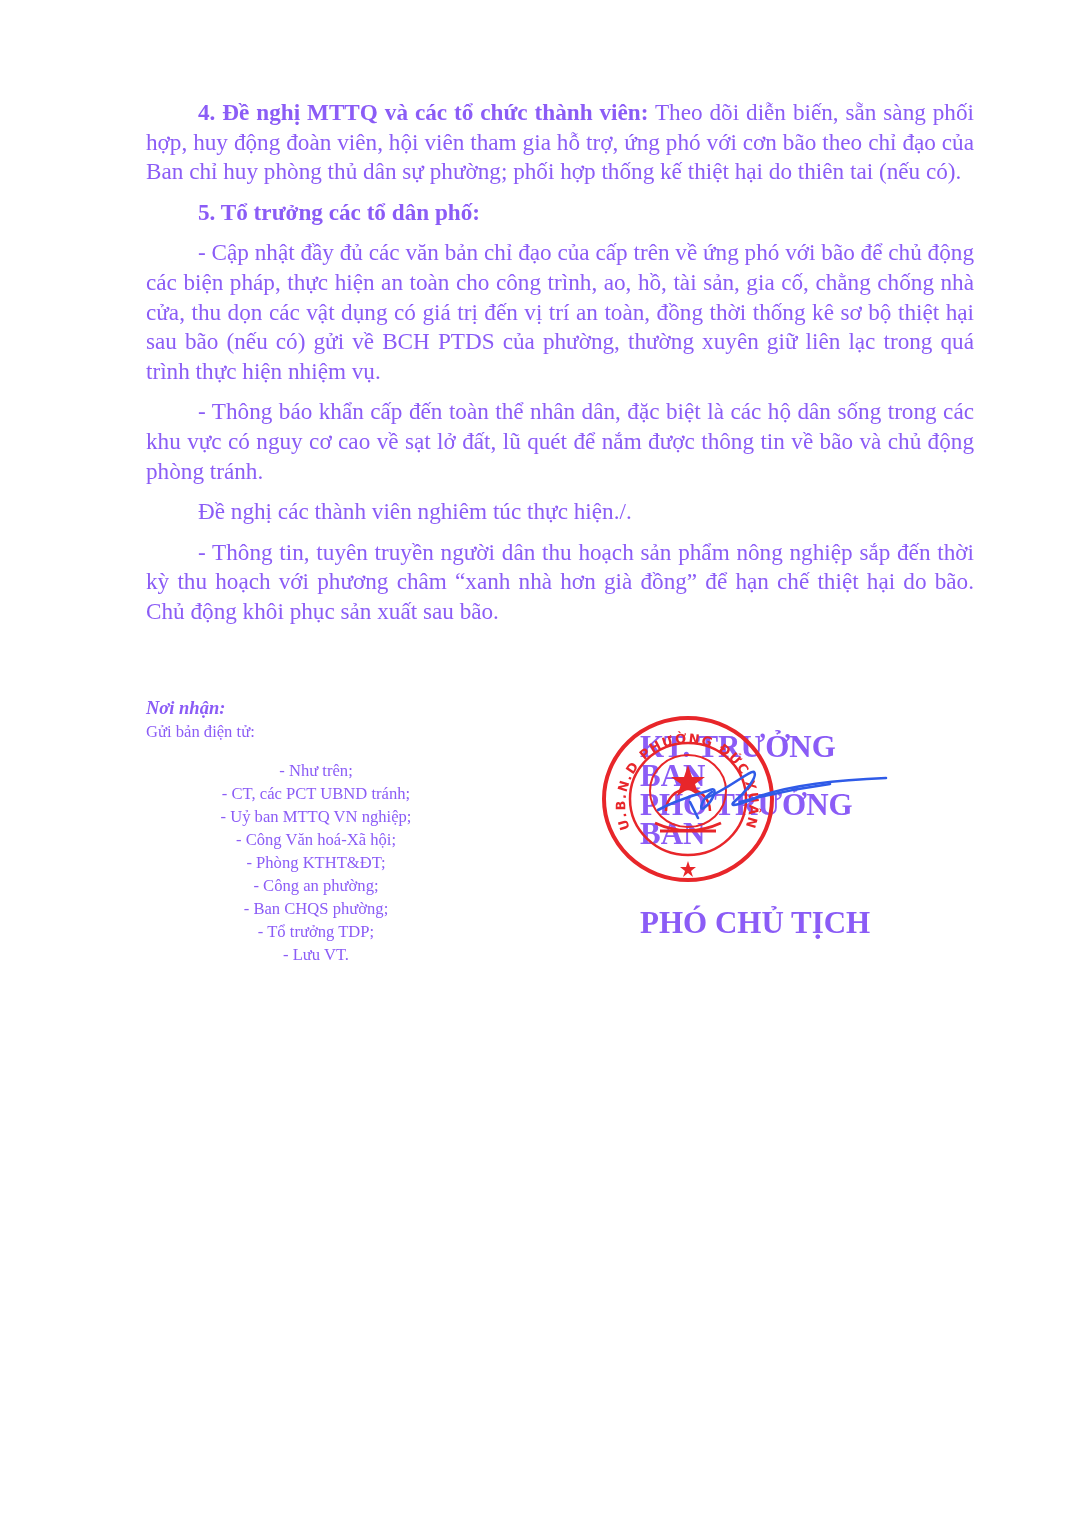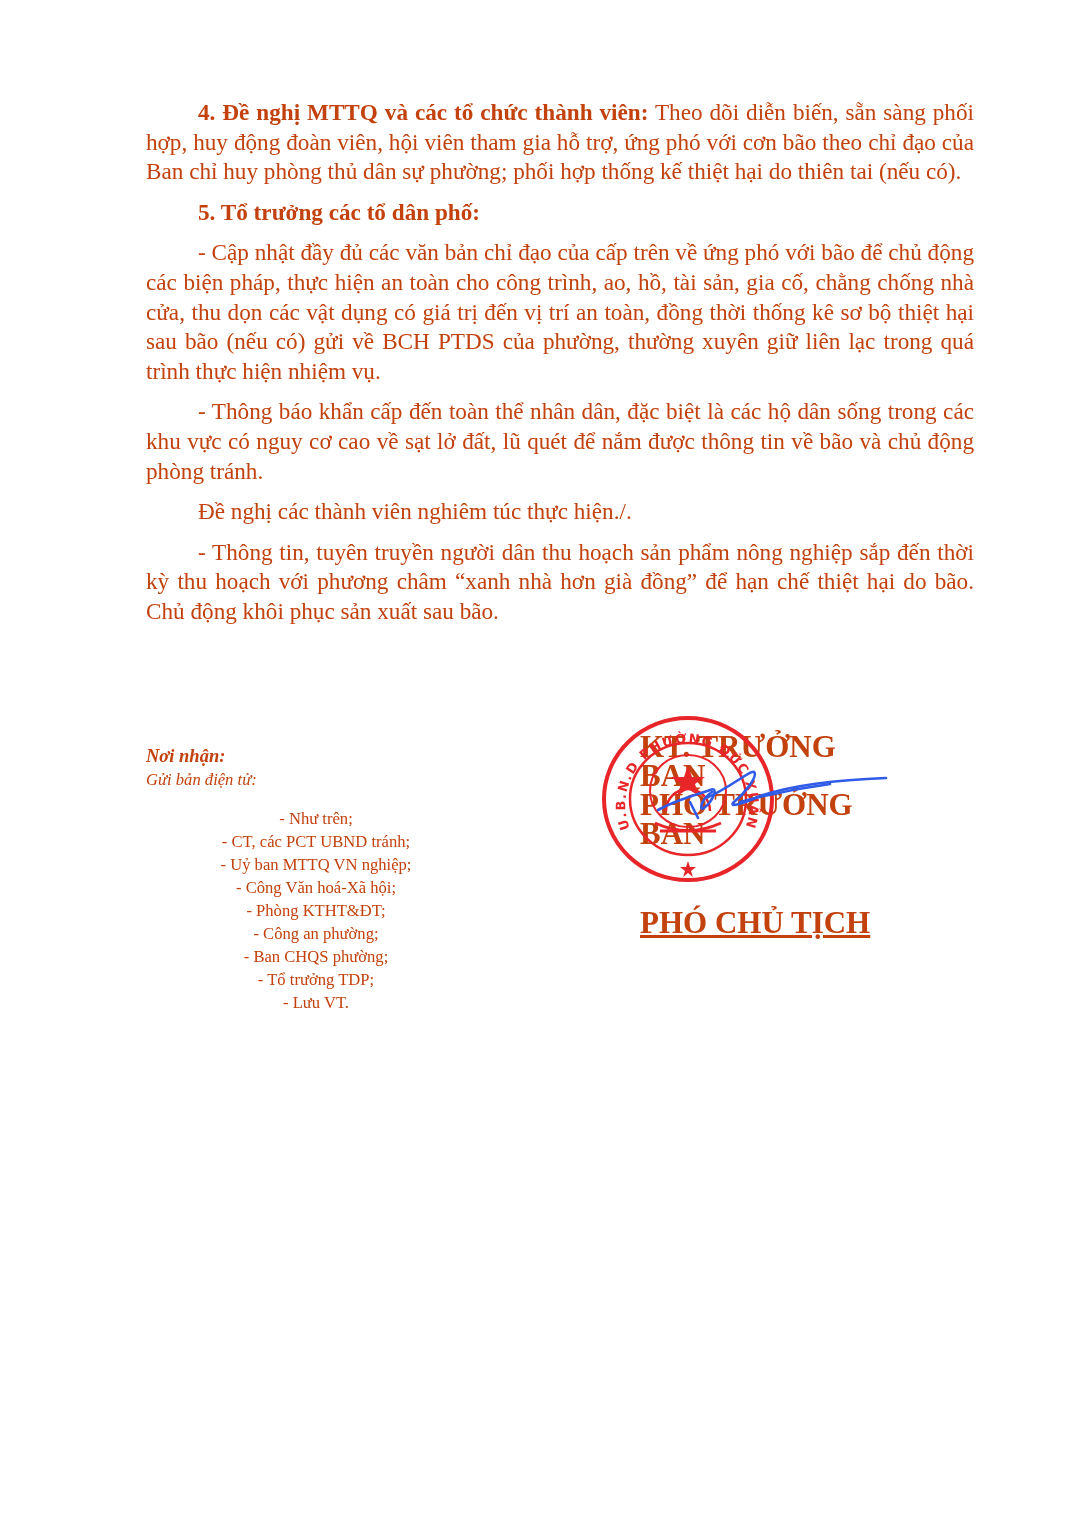--- a/index.html
+++ b/index.html
@@ -1,29 +1,29 @@
 <!DOCTYPE html>
 <html><head>
   <meta charset="utf-8">
   <style>
     html, body { margin: 0; padding: 0; background: #ffffff; }
     body { width: 1072px; height: 1529px; position: relative; overflow: hidden; }
-    .page { position: absolute; left: 0; top: 0; width: 1072px; height: 1529px; background: #ffffff; color: #c2410c; font-family: "Liberation Serif", serif; }
+    .page { position: absolute; left: 0; top: 0; width: 1072px; height: 1529px; background: #ffffff; color: #8b5cf6; font-family: "Liberation Serif", serif; }
     .body-text { position: absolute; left: 146px; top: 98px; width: 828px; font-size: 23.2px; line-height: 29.6px; text-align: justify; }
     .body-text p { margin: 0; text-indent: 52px; }
     .body-text p + p { margin-top: 0; }
     .gap { margin-top: 11px !important; }
     .b { font-weight: bold; }
     .recipients { position: absolute; left: 146px; top: 697px; width: 340px; font-size: 16.6px; line-height: 23px; }
-    .recipients .title { font-weight: bold; font-style: italic; font-size: 18.5px; margin-top: 48px; }
-    .recipients .sub { font-style: italic; }
+    .recipients .title { font-weight: bold; font-style: italic; font-size: 18.5px; }
+    .recipients .sub { }
     .recipients ul { list-style: none; margin: 16px; padding: 0; text-align: center; }
     .sign { position: absolute; left: 640px; top: 732px; width: 264px; text-align: left; font-weight: bold; font-size: 31px; line-height: 29px; }
     .sign .role2 { margin-top: 0; }
-    .sign .title2 { position: absolute; left: 0; width: 264px; top: 176px; text-decoration: underline; }
+    .sign .title2 { position: absolute; left: 0; width: 264px; top: 176px; }
     .sign .name { position: absolute; left: 0; width: 264px; top: 206px; }
     .seal { position: absolute; left: 600px; top: 713px; width: 176px; height: 170px; }
     .signature { position: absolute; left: 650px; top: 758px; width: 240px; height: 70px; }
   </style>
 </head>
 <body>
 
 <div class="page">
 
   <div class="body-text">

